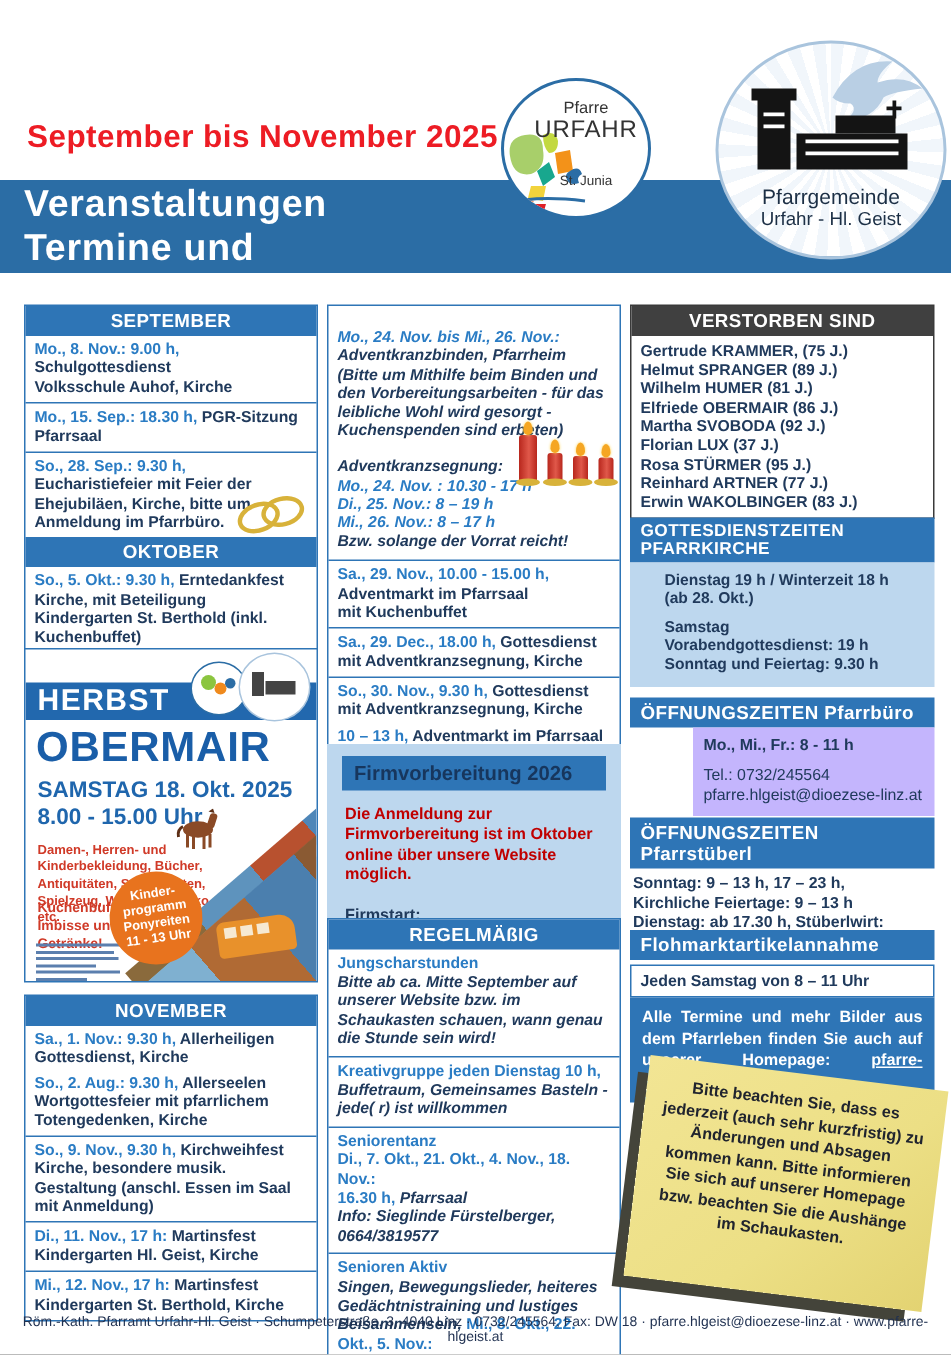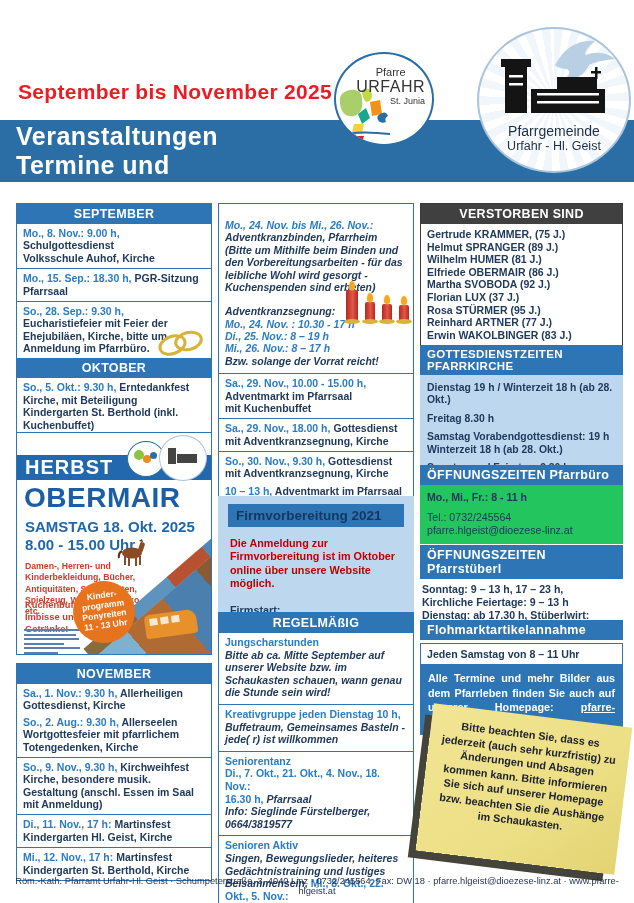--- a/index.html
+++ b/index.html
@@ -6,21 +6,21 @@
   #page{position:relative;width:634px;height:903px;background:#fff;overflow:hidden;
         font-family:"Liberation Sans",sans-serif;color:#203a5c;}
   
   .date-range{position:absolute;left:18px;top:80px;font-size:21px;font-weight:bold;color:#ed1c24;letter-spacing:.3px;}
   .banner{position:absolute;left:0;top:120px;width:634px;height:62px;background:#2b6da5;}
   .banner .bt{display:block;color:#fff;font-weight:bold;font-size:25px;line-height:1.14;padding-left:16px;letter-spacing:.5px;}
   .banner .bt:first-child{padding-top:2px;}
   .logo1{position:absolute;left:334px;top:52px;width:96px;height:90px;background:#fff;border:2px solid #2b6da5;
          border-radius:50%;z-index:3;overflow:hidden;}
   .logo1 .txt{position:absolute;right:7px;top:12px;text-align:center;color:#333;}
-  .logo1 .t1{font-size:11px;} .logo1 .t2{font-size:16px;letter-spacing:.5px;} .logo1 .t3{font-size:9px;text-align:right;}
+  .logo1 .t1{font-size:11px;} .logo1 .t2{font-size:16px;letter-spacing:.5px;} .logo1 .t3{font-size:9px;text-align:center;margin-top:19px;}
   .logo1 svg{position:absolute;left:0;bottom:0;}
   .logo2{position:absolute;left:477px;top:27px;width:150px;height:142px;border-radius:50%;z-index:3;border:2px solid #a9c4dd;
          background:repeating-conic-gradient(#f1f6fb 0 7deg,#ffffff 7deg 14deg);overflow:hidden;}
   .logo2 .txt{position:absolute;left:0;right:0;bottom:18px;text-align:center;color:#1c2f45;}
   .logo2 .t1{font-size:14px;} .logo2 .t2{font-size:12.5px;}
   .logo2 svg.dove{position:absolute;right:10px;top:6px;}
   .logo2 svg.church{position:absolute;left:12px;top:26px;}
   
   .col{position:absolute;top:203px;height:665px;}
   #colL{left:16px;width:196px;} #colM{left:218px;width:196px;} #colR{left:420px;width:203px;}
@@ -83,25 +83,25 @@
   .regel{position:absolute;top:409px;left:0;width:196px;box-sizing:border-box;}
   .rrow{padding:3px 6px 5px;font-size:10.5px;line-height:1.2;font-weight:bold;border-top:1.6px solid #2e75b6;}
   .rrow.first{border-top:none;}
   .bb{color:#2a7cc4;} .nb{color:#203a5c;font-style:italic;}
   
   .blockR{position:absolute;left:0;width:203px;box-sizing:border-box;}
   .dec{top:0;border:1.8px solid #3a3a3a;}
   .dec .bar{background:#404040;}
   .dec .names{padding:4px 6px;font-size:10.5px;font-weight:bold;line-height:1.2;color:#203a5c;}
   .mass{top:142px;}
-  .mass .body{background:#bdd7ee;padding:7px 7px 8px;font-size:10.4px;font-weight:bold;line-height:1.2;}
+  .mass .body{background:#bdd7ee;padding:7px 23px 8px;font-size:10.4px;font-weight:bold;line-height:1.2;}
   .mass .body div{margin-bottom:6px;} .mass .body div.tight{margin-bottom:0;}
   .mass .body div:last-child{margin-bottom:0;}
   .office{top:262px;}
-  .office .body{background:#22c55e;padding:6px 7px;font-size:10.6px;line-height:1.25;}
+  .office .body{background:#c4b5fd;padding:6px 7px;font-size:10.6px;line-height:1.25;margin-left:42px;}
   .office .hours{font-weight:bold;margin-bottom:7px;}
   .stueb{top:342px;}
   .stueb .body{padding:4px 2px;font-size:10.6px;font-weight:bold;line-height:1.25;}
   .flea{top:417px;}
   .flea .body{border:1.4px solid #2e75b6;margin-top:3px;padding:4px 6px;font-size:10.6px;font-weight:bold;}
   .homep{top:462px;background:#2e75b6;color:#fff;font-weight:bold;font-size:10.8px;line-height:1.35;padding:6px 8px;text-align:justify;}
   .homep .lnk{text-decoration:underline;cursor:pointer;}
   .sticky{top:512px;left:4px;width:200px;height:148px;position:absolute;transform:rotate(7deg);
           background:linear-gradient(135deg,#f2e594 0%,#ecdf85 60%,#e3d372 100%);
           box-shadow:-9px 10px 0 -2px #44443a;padding:12px 10px;box-sizing:border-box;
@@ -293,37 +293,37 @@
             <span class="candle c3"></span>
             <span class="candle c4"></span>
         </span>
       </div>
       <div class="event">
         <span class="d">Sa., 29. Nov., 10.00 - 15.00 h,</span><br>
         <span class="t">Adventmarkt im Pfarrsaal</span><br>
         <span class="n">mit Kuchenbuffet</span>
       </div>
       <div class="event">
-        <span class="d">Sa., 29. Nov., 18.00 h,</span>
+        <span class="d">Sa., 29. Dec., 18.00 h,</span>
         <span class="t">Gottesdienst mit Adventkranzsegnung,</span>
         <span class="n">Kirche</span>
       </div>
       <div class="event">
         <span class="d">So., 30. Nov., 9.30 h,</span>
         <span class="t">Gottesdienst mit Adventkranzsegnung,</span>
         <span class="n">Kirche</span>
         <p style="margin:5px 0 0">
           <span class="d">10 – 13 h,</span>
           <span class="t">Adventmarkt im Pfarrsaal mit Kuchenbuffet</span>
         </p>
       </div>
     </div>
 
     <div class="firm">
-      <div class="firm-bar">Firmvorbereitung 2021</div>
+      <div class="firm-bar">Firmvorbereitung 2026</div>
       <div class="firm-red">Die Anmeldung zur Firmvorbereitung ist im Oktober online über unsere Website möglich.</div>
       <div class="firm-start">Firmstart:</div>
       <div class="firm-start">Fr., 21. Nov., 17 – 20 h, Pfarrsaal</div>
     </div>
 
     <div class="tbl regel">
       <div class="bar">REGELMÄßIG</div>
       <div class="rrow first">
         <span class="bb">Jungscharstunden</span><br>
         <span class="nb">Bitte ab ca. Mitte September auf unserer Website bzw. im Schaukasten schauen, wann genau die Stunde sein wird!</span>
@@ -363,23 +363,21 @@
         <div>Rosa STÜRMER (95 J.)</div>
         <div>Reinhard ARTNER (77 J.)</div>
         <div>Erwin WAKOLBINGER (83 J.)</div>
       </div>
     </div>
 
     <div class="blockR mass">
       <div class="bar left" style="font-size:11.5px">GOTTESDIENSTZEITEN PFARRKIRCHE</div>
       <div class="body">
         <div>Dienstag 19 h / Winterzeit 18 h (ab 28. Okt.)</div>
-        <div>Freitag 8.30 h</div>
         <div class="tight">Samstag Vorabendgottesdienst: 19 h</div>
-        <div>Winterzeit 18 h (ab 28. Okt.)</div>
         <div>Sonntag und Feiertag: 9.30 h</div>
       </div>
     </div>
 
     <div class="blockR office">
       <div class="bar left">ÖFFNUNGSZEITEN Pfarrbüro</div>
       <div class="body">
         <div class="hours">Mo., Mi., Fr.: 8 - 11 h</div>
         <div>Tel.: 0732/245564</div>
         <div>pfarre.hlgeist@dioezese-linz.at</div>

